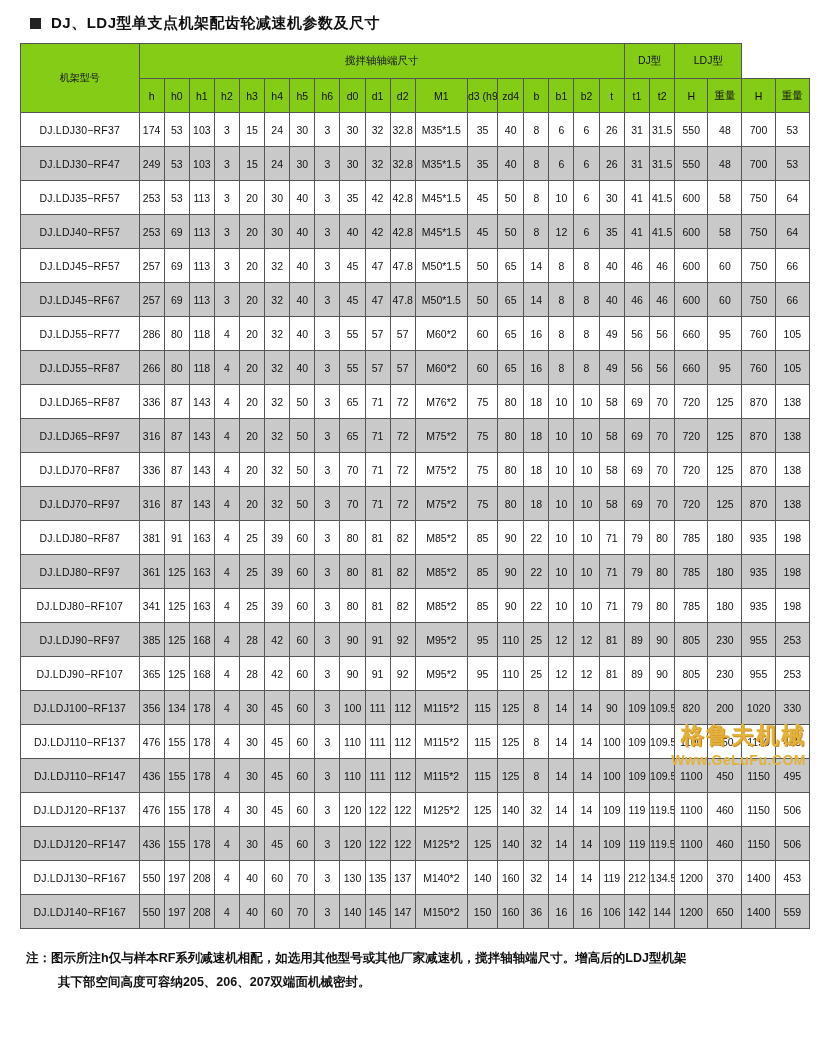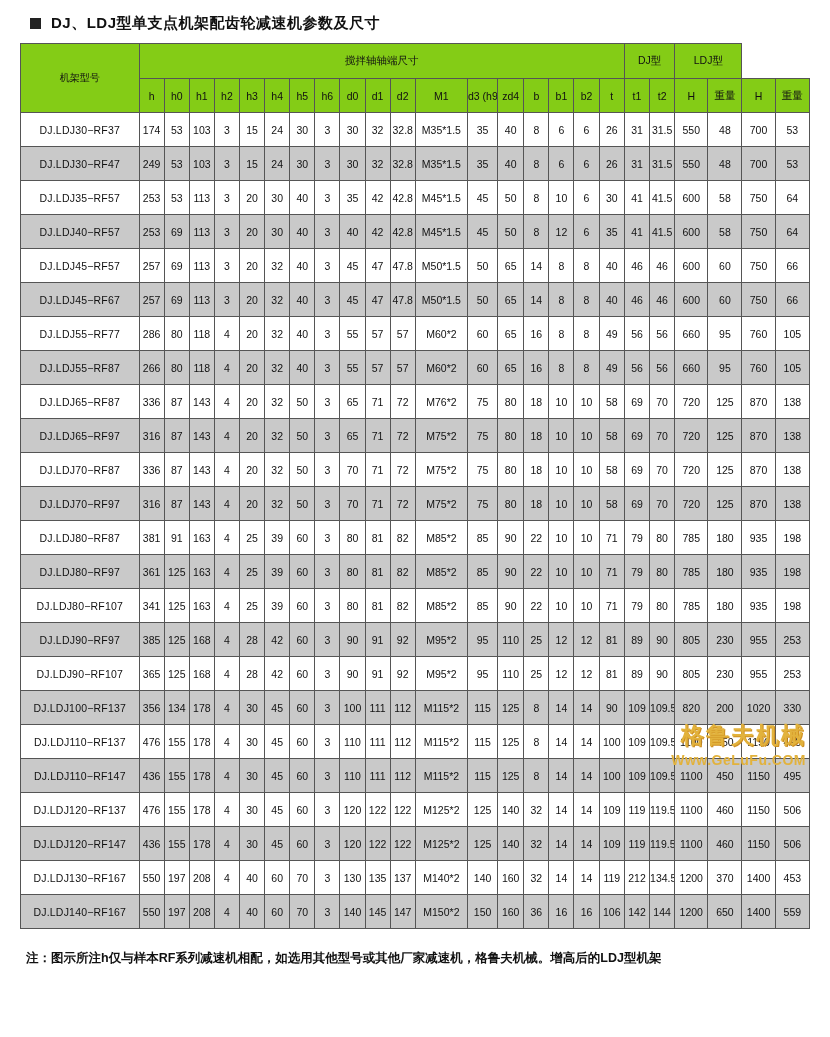--- a/index.html
+++ b/index.html
@@ -841,21 +841,22 @@
           <td>144</td>
           <td>1200</td>
           <td>650</td>
           <td>1400</td>
           <td>559</td>
         </tr>
       </tbody>
   </table>
 
   <div class="notes">
-    <div class="line1">注：图示所注h仅与样本RF系列减速机相配，如选用其他型号或其他厂家减速机，格鲁夫机械。增高后的LDJ型机架</div>
+    <div class="line1">注：图示所注h仅与样本RF系列减速机相配，如选用其他型号或其他厂家减速机，搅拌轴轴端尺寸。增高后的LDJ型机架</div>
+    <div class="line2">其下部空间高度可容纳205、206、207双端面机械密封。</div>
   </div>
 
   <div class="watermark">
     <div class="wm-cn">格鲁夫机械</div>
     <div class="wm-en">Www.GeLuFu.COM</div>
   </div>
 
 </div>
 
 </body></html>

